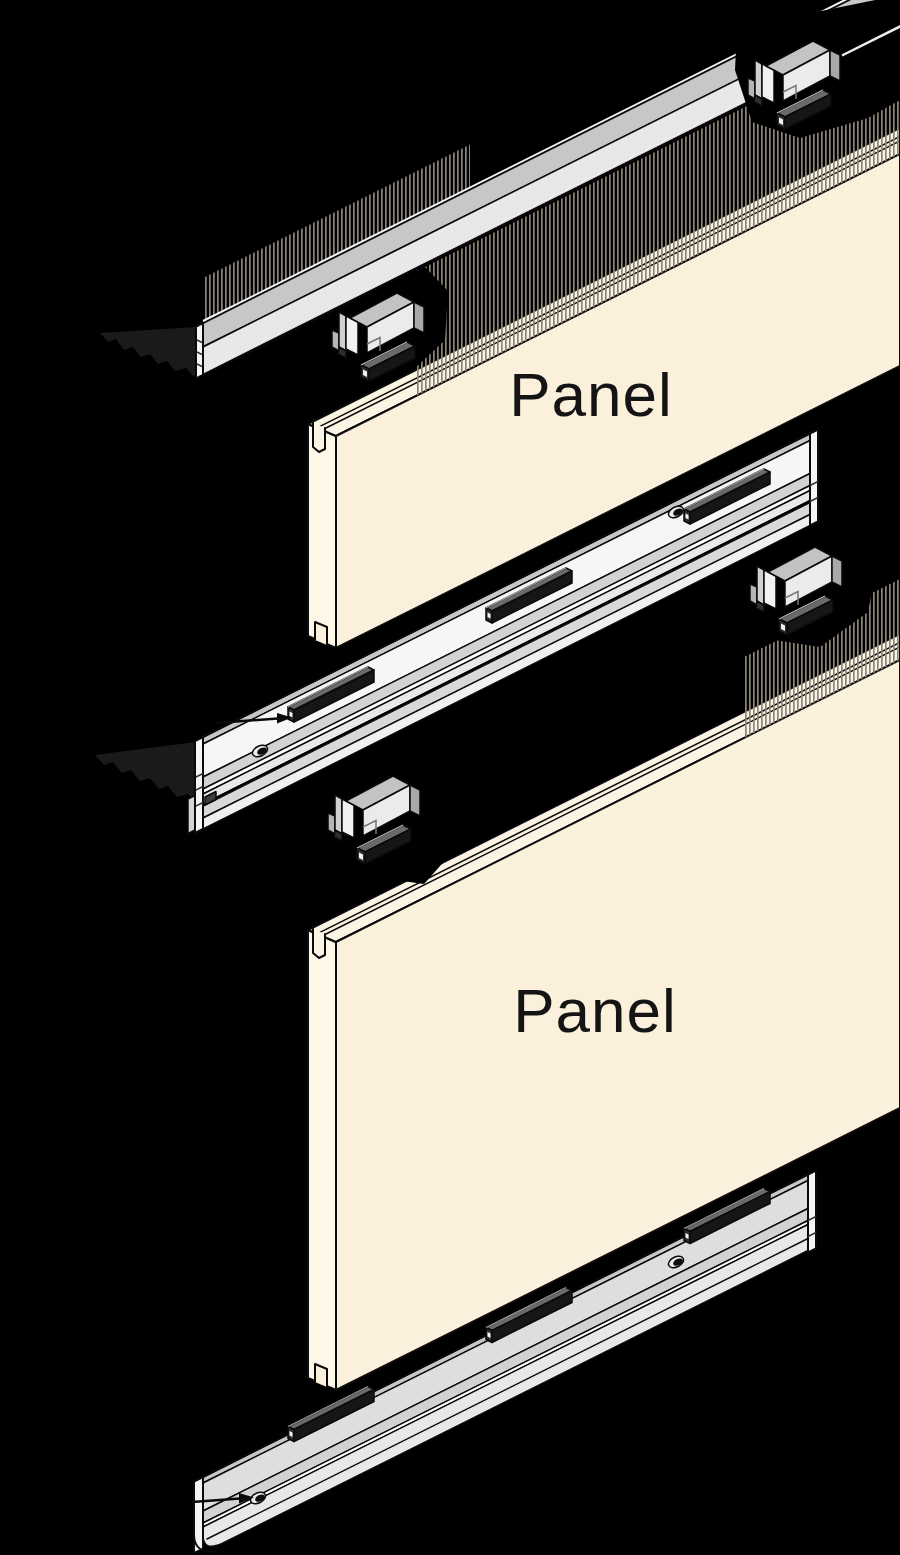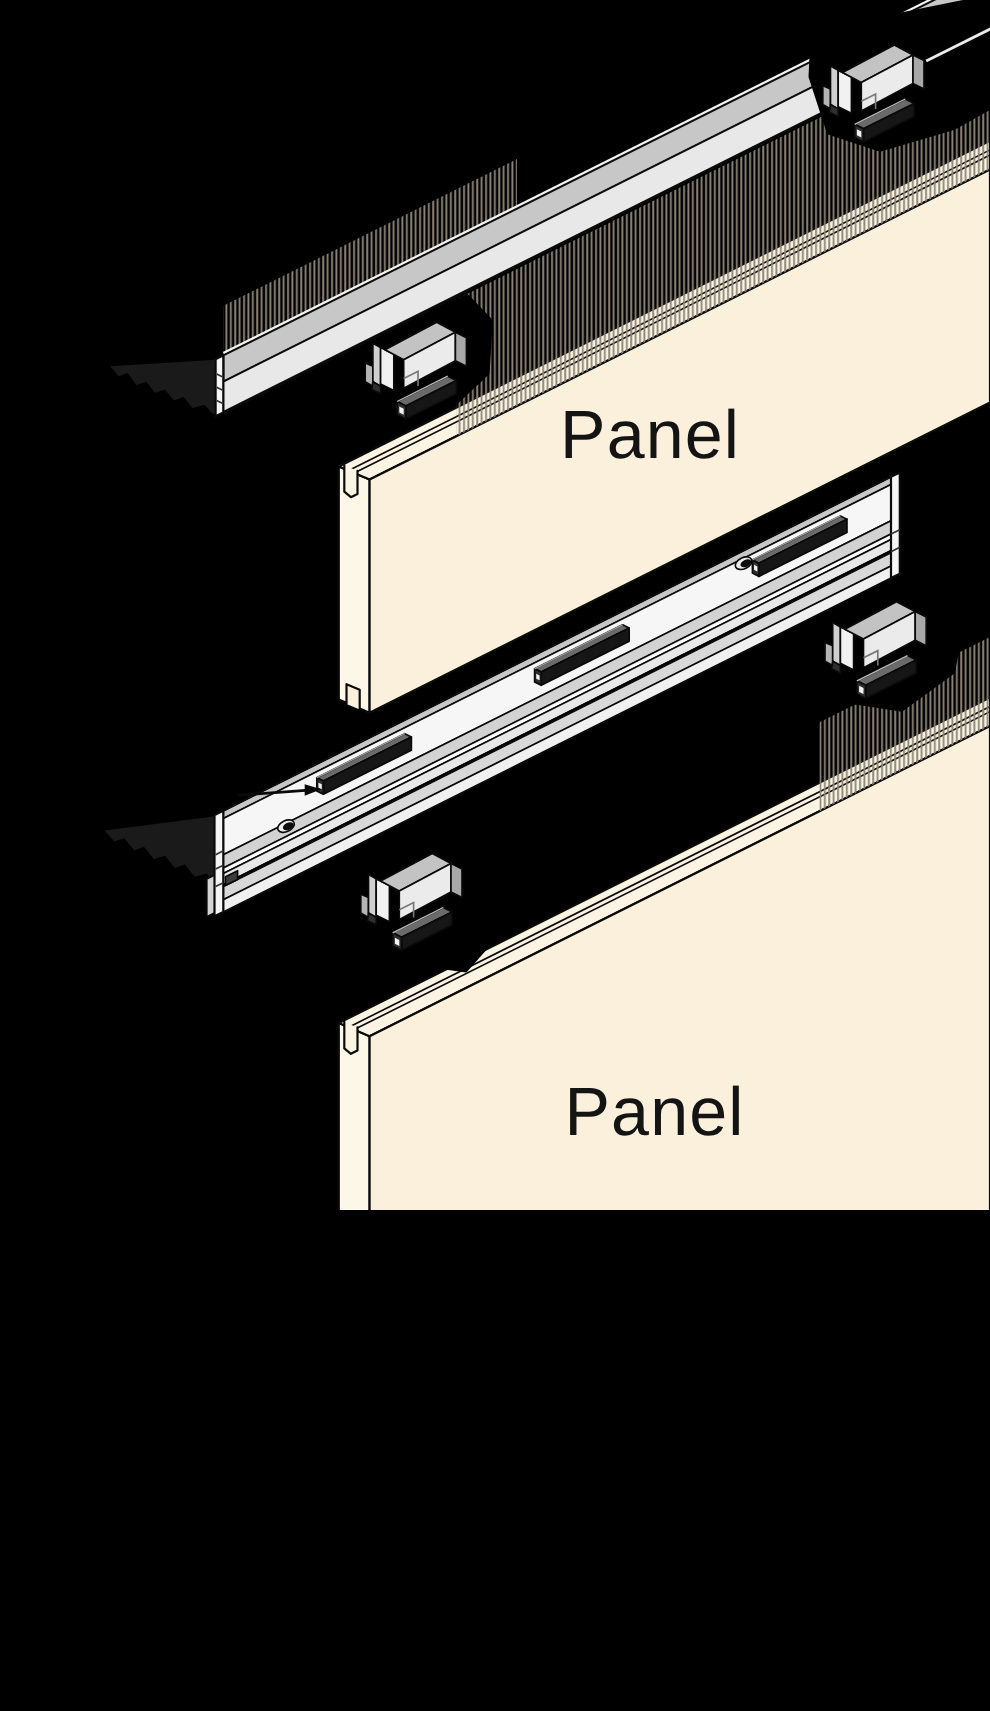--- a/index.html
+++ b/index.html
@@ -1,16 +1,16 @@
 <!DOCTYPE html>
 <html style="--background: #000000; --panel-face: #faf0db; --panel-edge: #fcf4e2; --panel-side: #fdf7e8; --rail-top: #c7c7c7; --rail-face: #f6f6f6; --rail-front: #e8e8e8; --rail-floor: #d2d2d2; --rubber: #161616; --hatch: #8d8578; --outline: #0a0a0a; --text: #141414; --shadow: #1a1a1a;"><head>
 <meta charset="utf-8">
 <style>
   html,body{margin:0;padding:0;background:#000;}
-  .stage{width:900px;height:1100px;position:relative;background:var(--background);}
+  .stage{width:900px;height:1555px;position:relative;background:var(--background);}
   svg{display:block;}
   
   .o  {stroke:var(--outline);stroke-width:2;stroke-linejoin:round;stroke-linecap:round;}
   .o15{stroke:var(--outline);stroke-width:1.5;stroke-linejoin:round;stroke-linecap:round;}
   .o25{stroke:var(--outline);stroke-width:2.5;stroke-linejoin:round;stroke-linecap:round;}
   .nf {fill:none;}
   
   .bg{fill:var(--background);}
   .pface{fill:var(--panel-face);}
   .pedge{fill:var(--panel-edge);}

